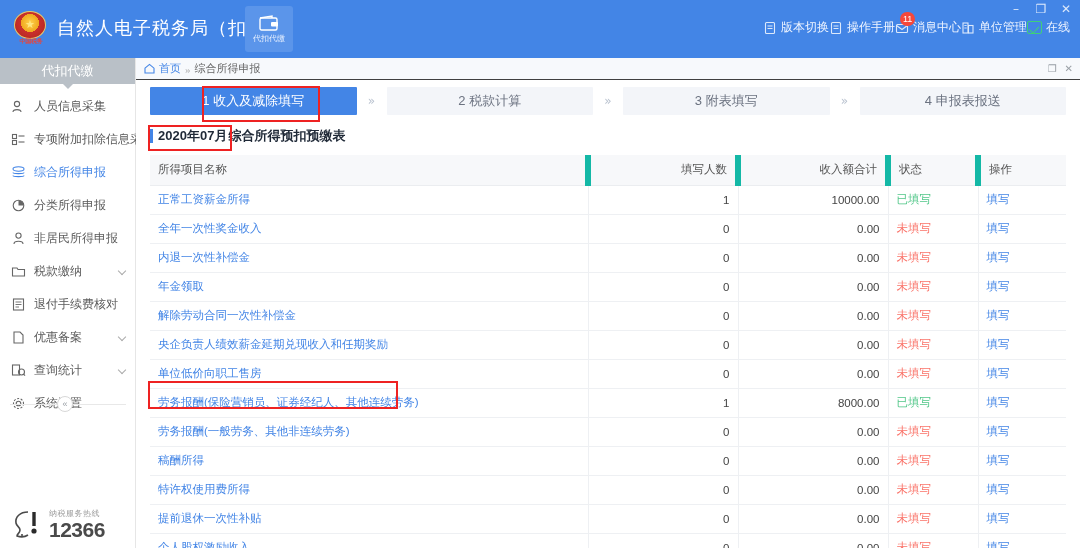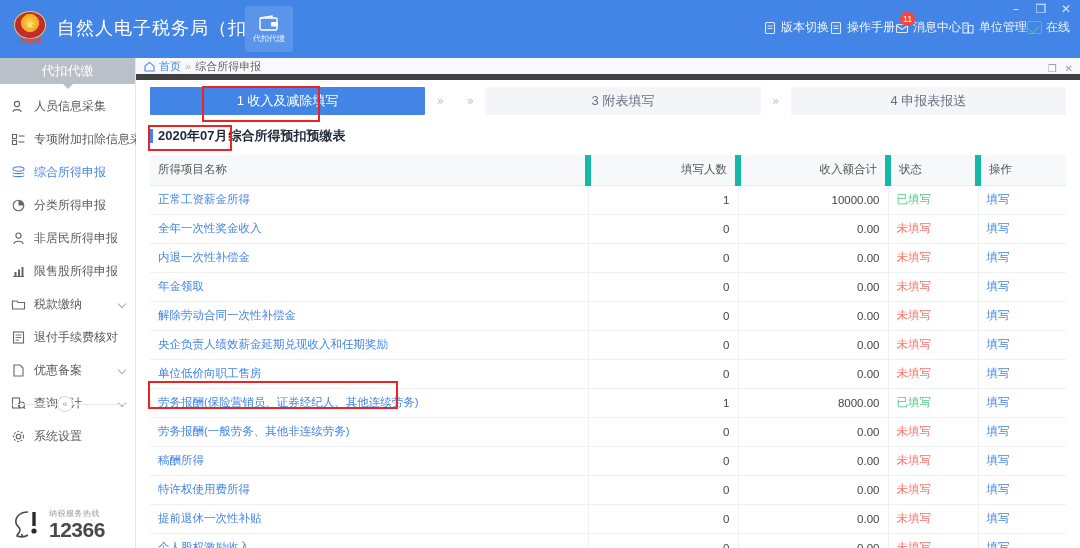--- a/index.html
+++ b/index.html
@@ -138,23 +138,23 @@
     font-size: 21px; color: #4a4a4a; font-weight: bold;
     line-height: 22px; letter-spacing: -0.5px;
   }
 
   
   .content {
     position: absolute; left: 136px; top: 58px;
     width: 944px; height: 490px; background: #ffffff;
   }
   .breadcrumb {
-    height: 22px; background: #f7f9fc; border-bottom: 6px solid #404040;
+    height: 22px; background: #f7f9fc; border-bottom: 1px solid #404040;
     display: flex; align-items: center; padding-left: 8px; gap: 4px;
-    font-size: 11px; color: #8a8a8a; position: relative;
+    font-size: 11px; color: #8a8a8a; position: relative; font-family: Liberation Serif, serif;
   }
   .home-icon { width: 11px; height: 11px; position: relative; }
   .bc-home { color: #4385e6; cursor: pointer; }
   .bc-sep { color: #b0b0b0; }
   .bc-current { color: #666; }
   .panel-ctl {
     position: absolute; right: 7px; top: 5px;
     display: flex; gap: 8px; color: #9aa0a6; font-size: 10px;
   }
   .panel-ctl span { cursor: pointer; }
@@ -353,31 +353,20 @@
       <div class="nav-item">
         <span class="nav-icon">
           <svg width="15" height="15" viewBox="0 0 15 15">
               <circle cx="7.5" cy="4.6" r="2.6" fill="none" stroke="#666" stroke-width="1.1"></circle>
               <path d="M3 13 C3 9.3 12 9.3 12 13" fill="none" stroke="#666" stroke-width="1.1"></path>
             </svg>
         </span>
         <span class="nav-label">非居民所得申报</span>
       </div>
 
-      <div class="nav-item">
-        <span class="nav-icon">
-          <svg width="15" height="15" viewBox="0 0 15 15">
-              <line x1="2" y1="12.5" x2="13" y2="12.5" stroke="#666" stroke-width="1.1"></line>
-              <rect x="3.5" y="8" width="2" height="4" fill="#666"></rect>
-              <rect x="7" y="5.5" width="2" height="6.5" fill="#666"></rect>
-              <rect x="10.5" y="3" width="2" height="9" fill="#666"></rect>
-            </svg>
-        </span>
-        <span class="nav-label">限售股所得申报</span>
-      </div>
 
       <div class="nav-item">
         <span class="nav-icon">
           <svg width="15" height="15" viewBox="0 0 15 15">
               <path d="M1.5 4 L6 4 L7 5.5 L13.5 5.5 L13.5 12 L1.5 12 Z" fill="none" stroke="#666" stroke-width="1.1"></path>
             </svg>
         </span>
         <span class="nav-label">税款缴纳</span>
         <span class="chevron"></span>
       </div>
@@ -459,20 +448,21 @@
       <span class="bc-current">综合所得申报</span>
       <div class="panel-ctl">
         <span>❐</span>
         <span>✕</span>
       </div>
     </div>
 
     <div class="steps">
       <div class="step active">1 收入及减除填写</div>
       <div class="step-sep">»</div>
+      <div class="step">2 税款计算</div>
       <div class="step-sep">»</div>
       <div class="step">3 附表填写</div>
       <div class="step-sep">»</div>
       <div class="step">4 申报表报送</div>
     </div>
 
     <div class="report-title">
       <div class="title-bar-mark"></div>
       <span class="title-period">2020年07月</span>
       <span class="title-name">综合所得预扣预缴表</span>

